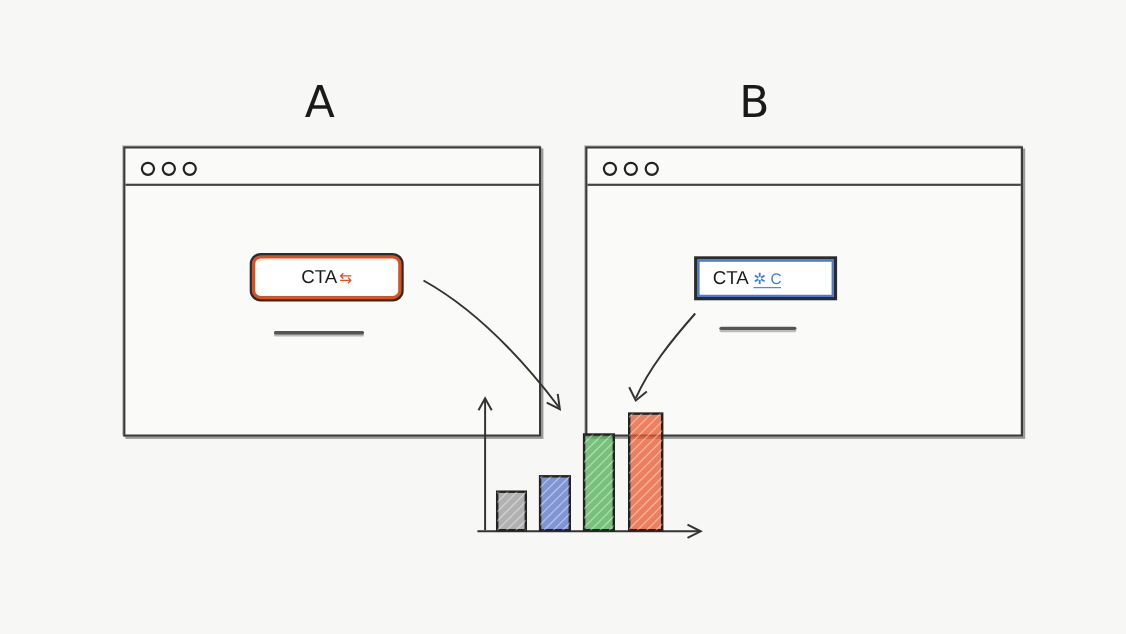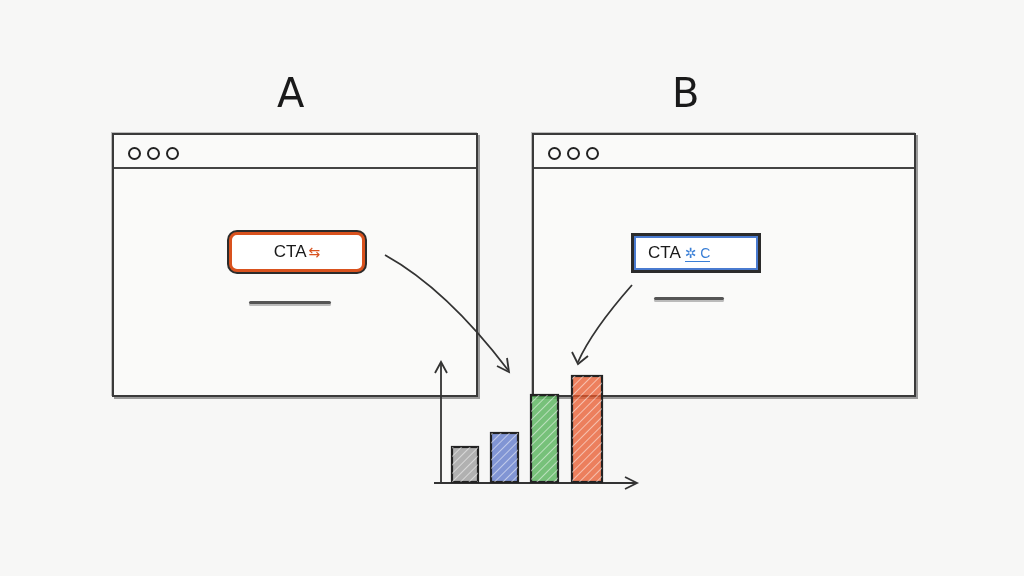--- a/index.html
+++ b/index.html
@@ -1,18 +1,18 @@
 <!DOCTYPE html>
 <html><head>
 <meta charset="utf-8">
 <style>
   html, body { margin:0; padding:0; }
   body { width:1024px; height:576px; background:#f7f7f6; position:relative; overflow:hidden; font-family:"Liberation Sans", sans-serif; }
   .label { position:absolute; font-family:"DejaVu Sans", sans-serif; font-size:40px; color:#1a1a1a; font-weight:400; }
-  .win { position:absolute; border:2px solid #3a3a3a; box-shadow: 2px 2px 0 #9a9a9a, -1px -1px 0 #bdbdbd; background:#fafaf9; }
+  .win { position:absolute; border:2px solid #3a3a3a; box-shadow: 2px 2px 0 #9a9a9a, -1px -1px 0 #bdbdbd; background:#fafaf9;padding-left:14px; }
   .titlebar { position:absolute; left:0; right:0; top:0; height:32px; border-bottom:2px solid #444; }
   .dot { position:absolute; top:12px; width:9px; height:9px; border:2px solid #222; border-radius:50%; }
   .cta { position:absolute; display:flex; align-items:center; justify-content:center; font-size:17px; color:#1a1a1a; }
   .cta-a { border:3px solid #d9521e; border-radius:8px; box-shadow:0 0 0 2px #2b2b2b; background:#fff; }
   .cta-b { border:3px solid #2b2b2b; box-shadow: inset 0 0 0 2px #4a7bd0; background:#fff; justify-content:flex-start; padding-left:14px; box-sizing:border-box; }
   .accent-a { color:#d9521e; margin-left:2px; font-size:14px; }
   .accent-b { color:#3a7fd6; margin-left:4px; font-size:14px; border-bottom:1px solid #3a7fd6; }
   .line { position:absolute; height:3px; background:#555; border-radius:2px; box-shadow:0 2px 0 #bbb; }
   svg { position:absolute; left:0; top:0; }
 </style>

